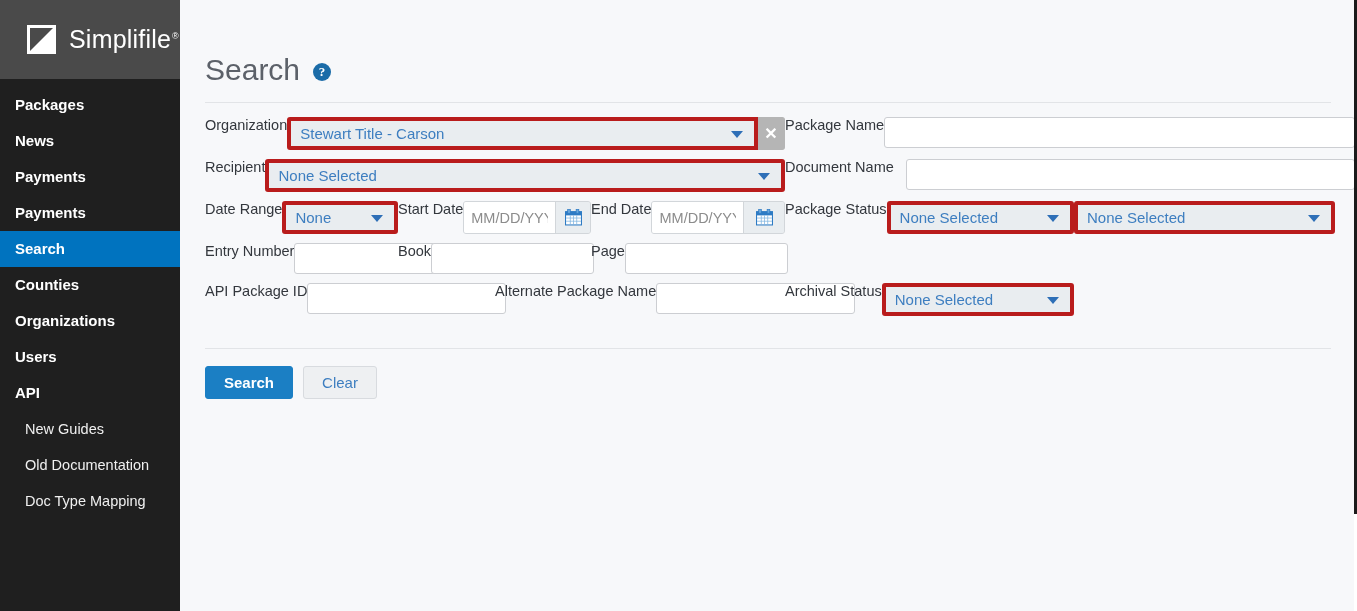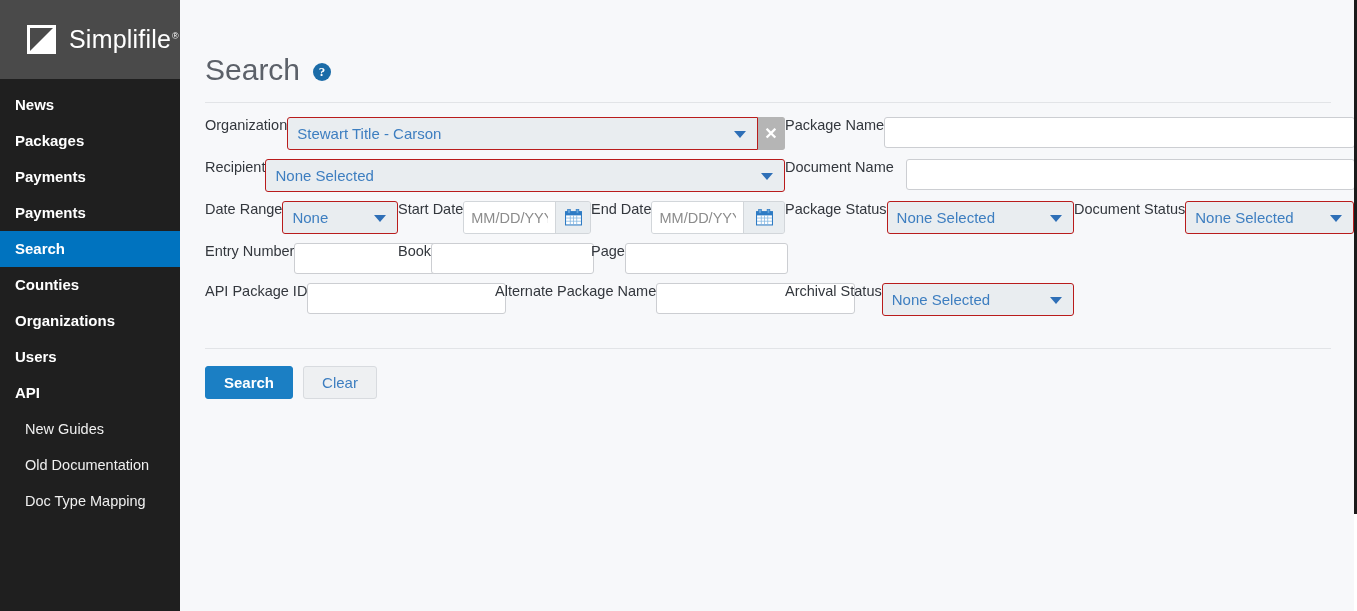--- a/index.html
+++ b/index.html
@@ -153,21 +153,21 @@
     font-size: 14px;
     color: #33373d;
     padding: 0 8px;
     font-family: "Liberation Sans", sans-serif;
     outline: none;
   }
   input.txt::placeholder { color: #9aa0a6; }
 
   .select {
     height: 33px;
-    border: 1px solid #b91c1c;
+    border: 4px solid #b91c1c;
     border-radius: 3px;
     background: #e9edf0;
     color: #3d7ec0;
     font-size: 15px;
     display: flex;
     align-items: center;
     padding-left: 9px;
     position: relative;
     cursor: pointer;
     user-select: none;
@@ -258,22 +258,22 @@
 <div id="app">
 
   <div id="sidebar">
 
     <div id="brand">
       <div class="logo-mark"></div>
       <div class="brand-text"><span>Simplifile</span><span class="brand-reg">®</span></div>
     </div>
 
     <nav id="nav">
+      <a class="nav-item">Packages</a>
       <a class="nav-item">News</a>
-      <a class="nav-item">Packages</a>
       <a class="nav-item">Payments</a>
       <a class="nav-item">Payments</a>
       <a class="nav-item active">Search</a>
       <a class="nav-item">Counties</a>
       <a class="nav-item">Organizations</a>
       <a class="nav-item">Users</a>
       <a class="nav-item">API</a>
       <a class="nav-item sub">New Guides</a>
       <a class="nav-item sub">Old Documentation</a>
       <a class="nav-item sub">Doc Type Mapping</a>
@@ -382,21 +382,20 @@
 
         <div class="col" style="width:289px;">
           <div class="field-label">Package Status</div>
           <div class="select" style="width:261px;">
             <span>None Selected</span>
             <span class="caret"></span>
           </div>
         </div>
 
         <div class="col" style="width:280px;">
-          <div class="field-label">Document Status</div>
           <div class="select" style="width:261px;">
             <span>None Selected</span>
             <span class="caret"></span>
           </div>
         </div>
       </div>
 
       <div class="gap"></div>
 
       <div class="row">

